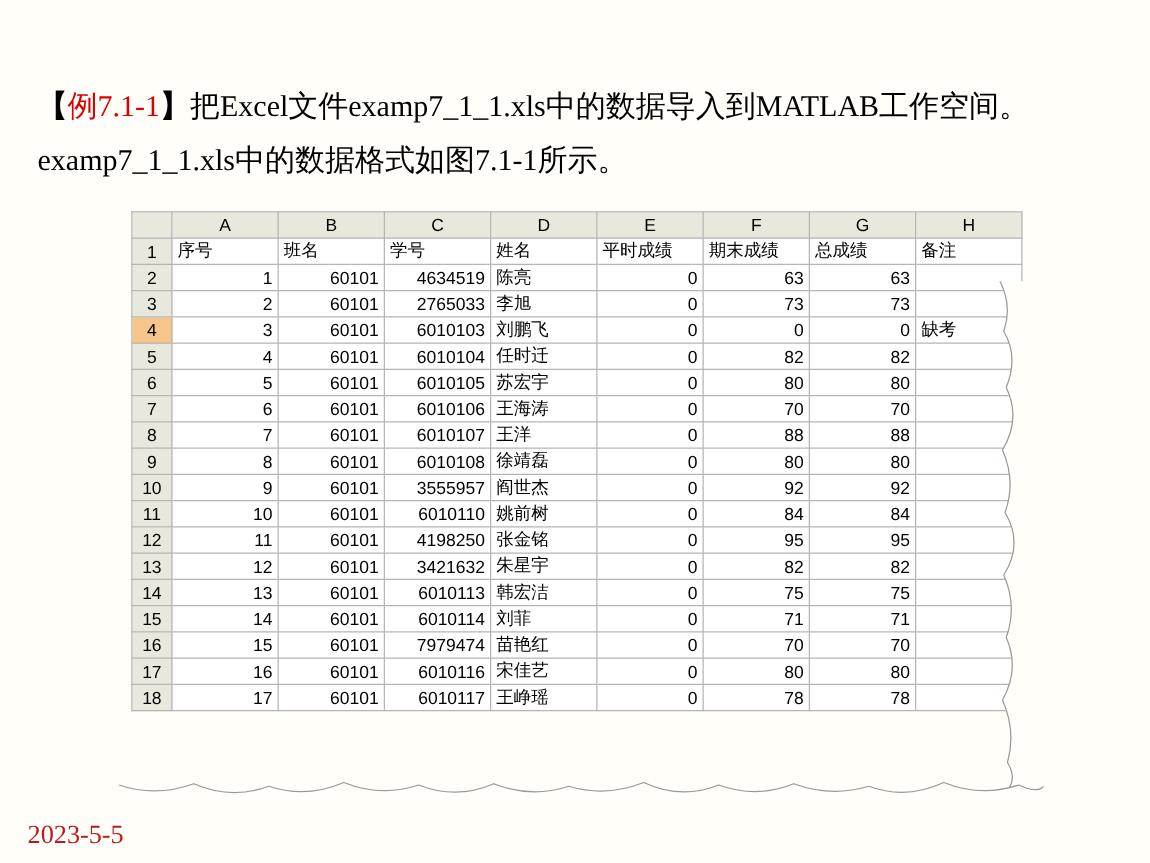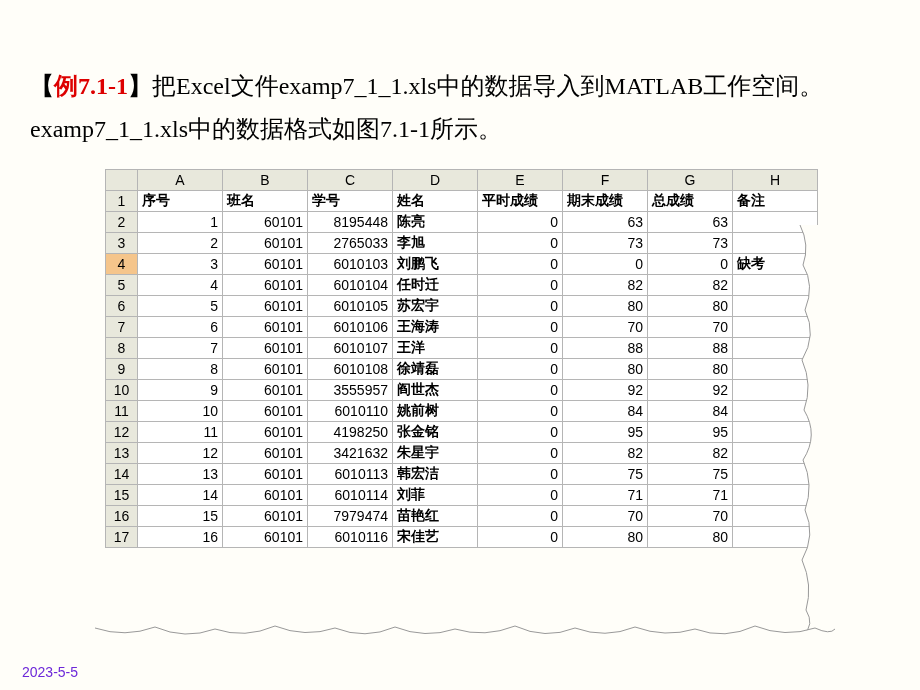--- a/index.html
+++ b/index.html
@@ -19,21 +19,21 @@
       line-height: 1.8;
       color: #000;
       margin-bottom: 18px;
     }
     .instruction .label-bracket {
       color: #000;
       font-weight: bold;
     }
     .instruction .label-red {
       color: #d00;
-      font-weight: bold;
+      font-weight: normal;
     }
     .table-wrap {
       margin-left: 75px;
       margin-top: 5px;
     }
     table {
       border-collapse: collapse;
       font-family: Arial, "SimSun", sans-serif;
       font-size: 14px;
       background: #fff;
@@ -61,28 +61,28 @@
       text-align: center;
       font-weight: normal;
       color: #000;
       width: 32px;
       min-width: 32px;
     }
     .row-head.selected {
       background: #f5c58b;
     }
     td.num { text-align: right; }
-    td.txt { text-align: left; font-weight: bold; }
+    td.txt { text-align: left; }
     .footer-date {
       position: absolute;
       bottom: 10px;
       left: 22px;
-      font-size: 14px;
-      color: #6d28d9;
-      font-family: Liberation Sans, sans-serif;
+      font-size: 21px;
+      color: #b91c1c;
+      font-family: Liberation Serif, serif;
     }
     .torn {
       position: absolute;
       pointer-events: none;
     }
     .torn-right {
       right: 95px;
       top: 225px;
       width: 30px;
       height: 410px;
@@ -126,21 +126,21 @@
             <td class="txt">姓名</td>
             <td class="txt">平时成绩</td>
             <td class="txt">期末成绩</td>
             <td class="txt">总成绩</td>
             <td class="txt">备注</td>
           </tr>
           <tr>
             <th class="row-head">2</th>
             <td class="num">1</td>
             <td class="num">60101</td>
-            <td class="num">8195448</td>
+            <td class="num">4634519</td>
             <td class="txt">陈亮</td>
             <td class="num">0</td>
             <td class="num">63</td>
             <td class="num">63</td>
             <td class="txt"></td>
           </tr>
           <tr>
             <th class="row-head">3</th>
             <td class="num">2</td>
             <td class="num">60101</td>
@@ -296,20 +296,31 @@
           </tr>
           <tr>
             <th class="row-head">17</th>
             <td class="num">16</td>
             <td class="num">60101</td>
             <td class="num">6010116</td>
             <td class="txt">宋佳艺</td>
             <td class="num">0</td>
             <td class="num">80</td>
             <td class="num">80</td>
+            <td class="txt"></td>
+          </tr>
+          <tr>
+            <th class="row-head">18</th>
+            <td class="num">17</td>
+            <td class="num">60101</td>
+            <td class="num">6010117</td>
+            <td class="txt">王峥瑶</td>
+            <td class="num">0</td>
+            <td class="num">78</td>
+            <td class="num">78</td>
             <td class="txt"></td>
           </tr>
         </tbody>
     </table>
   </div>
 </div>
 
 <div class="footer-date">2023-5-5</div>
 
 <svg class="torn torn-right" viewBox="0 0 30 410" preserveAspectRatio="none">

